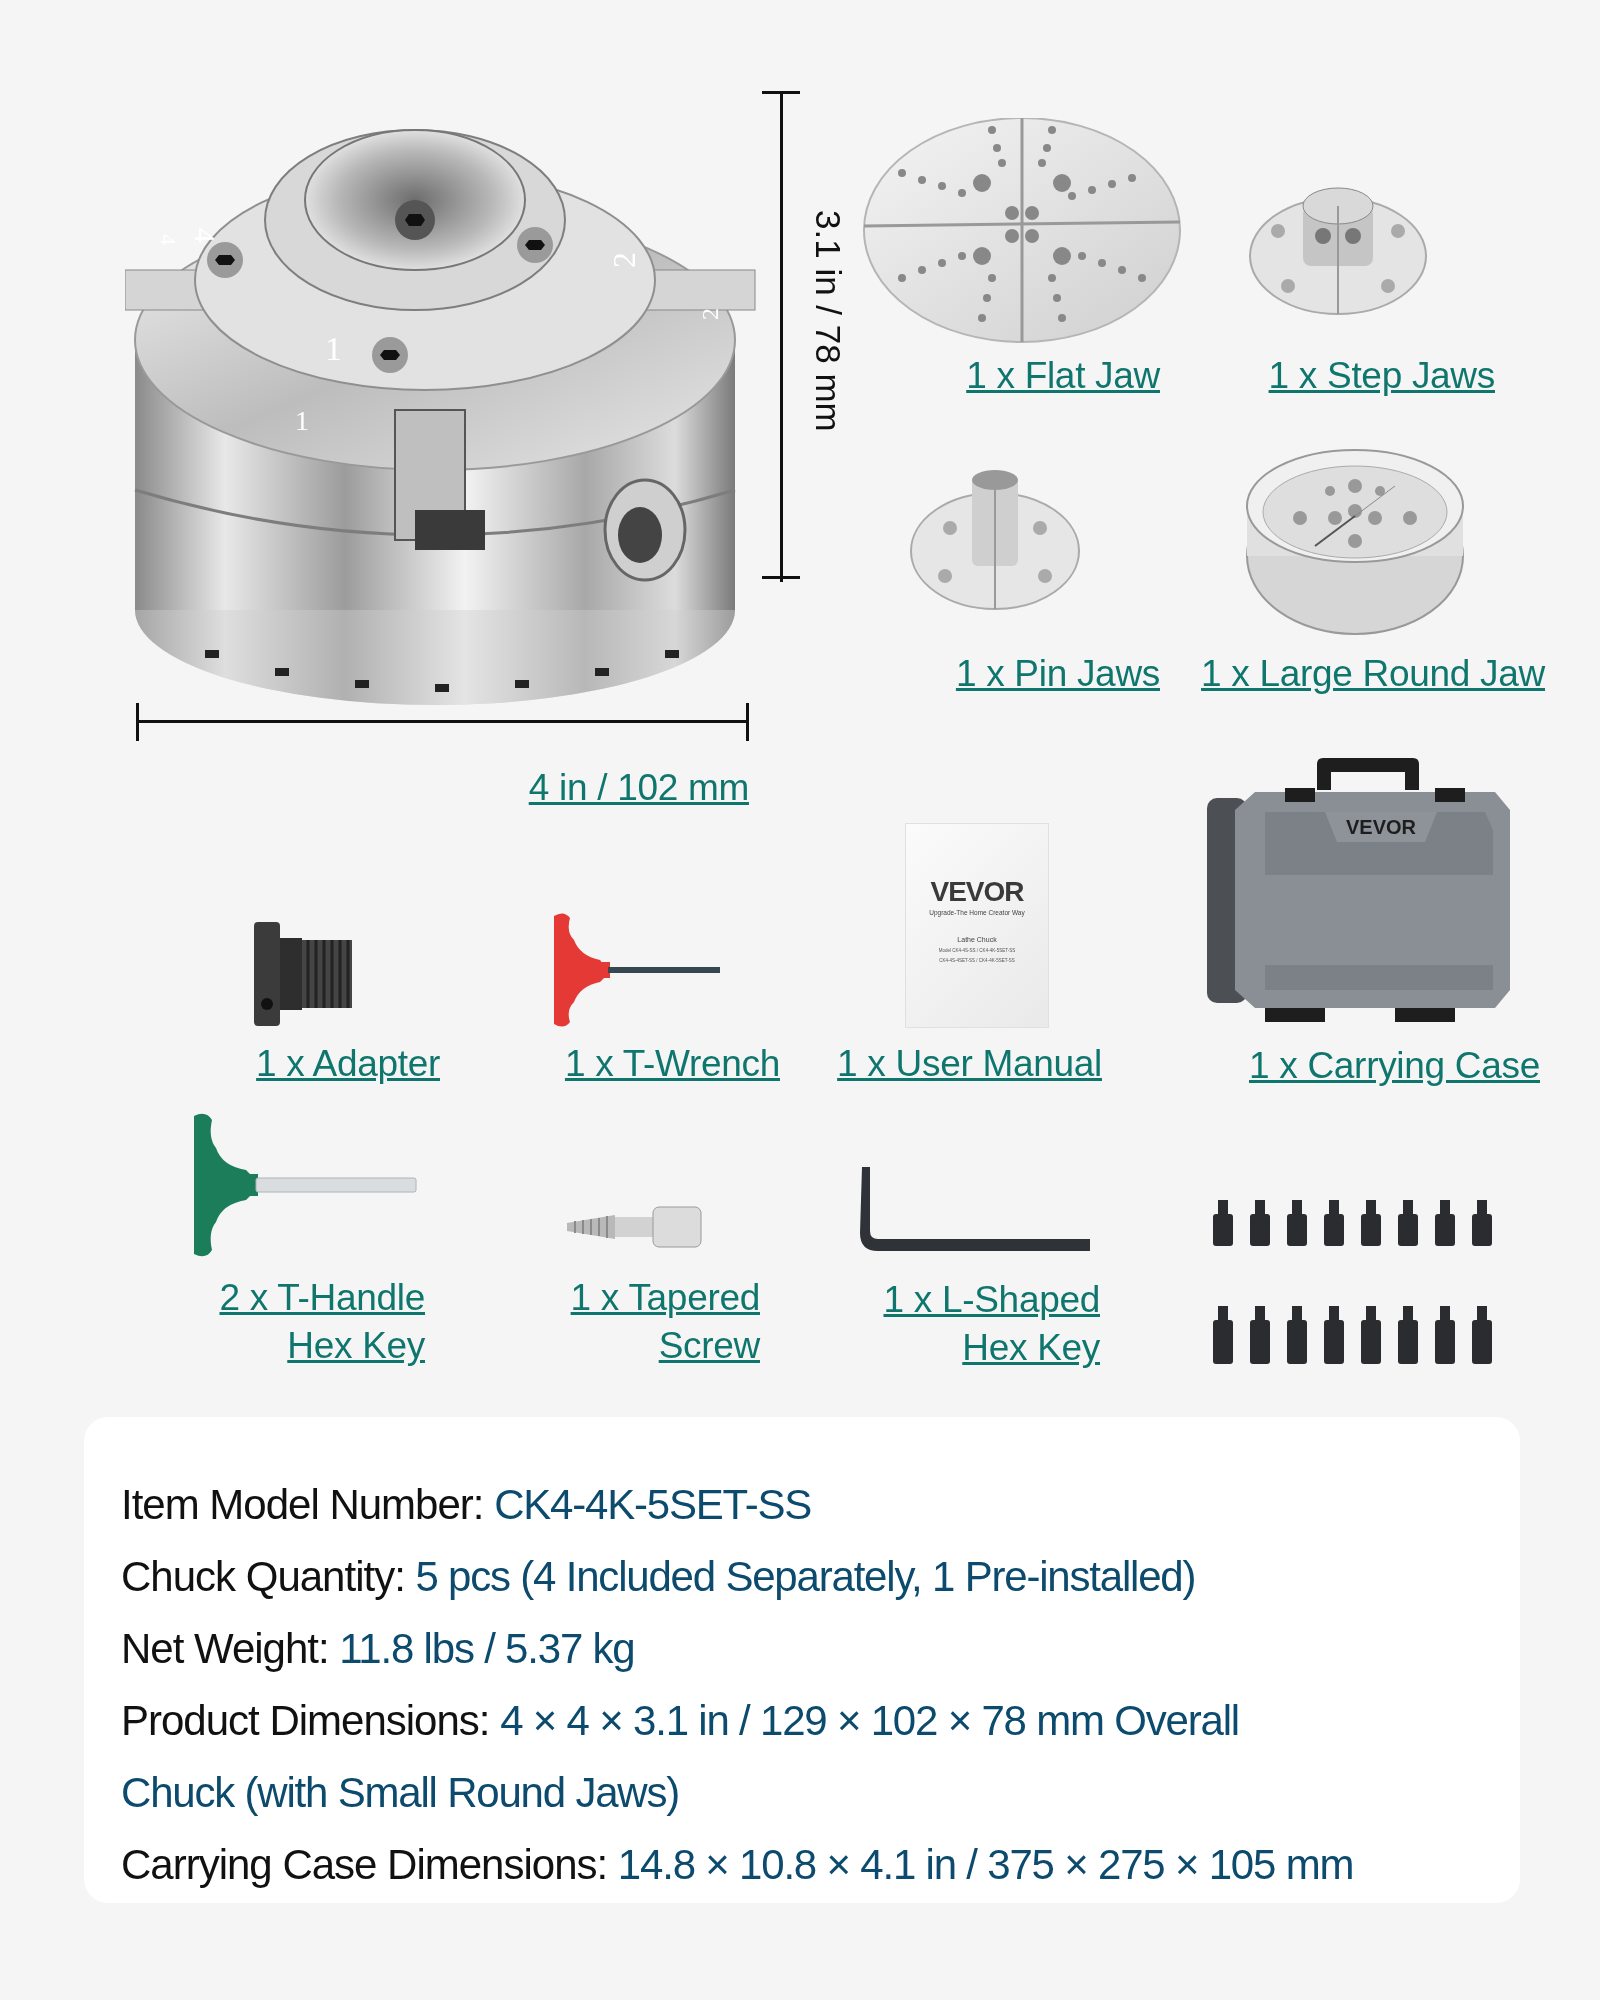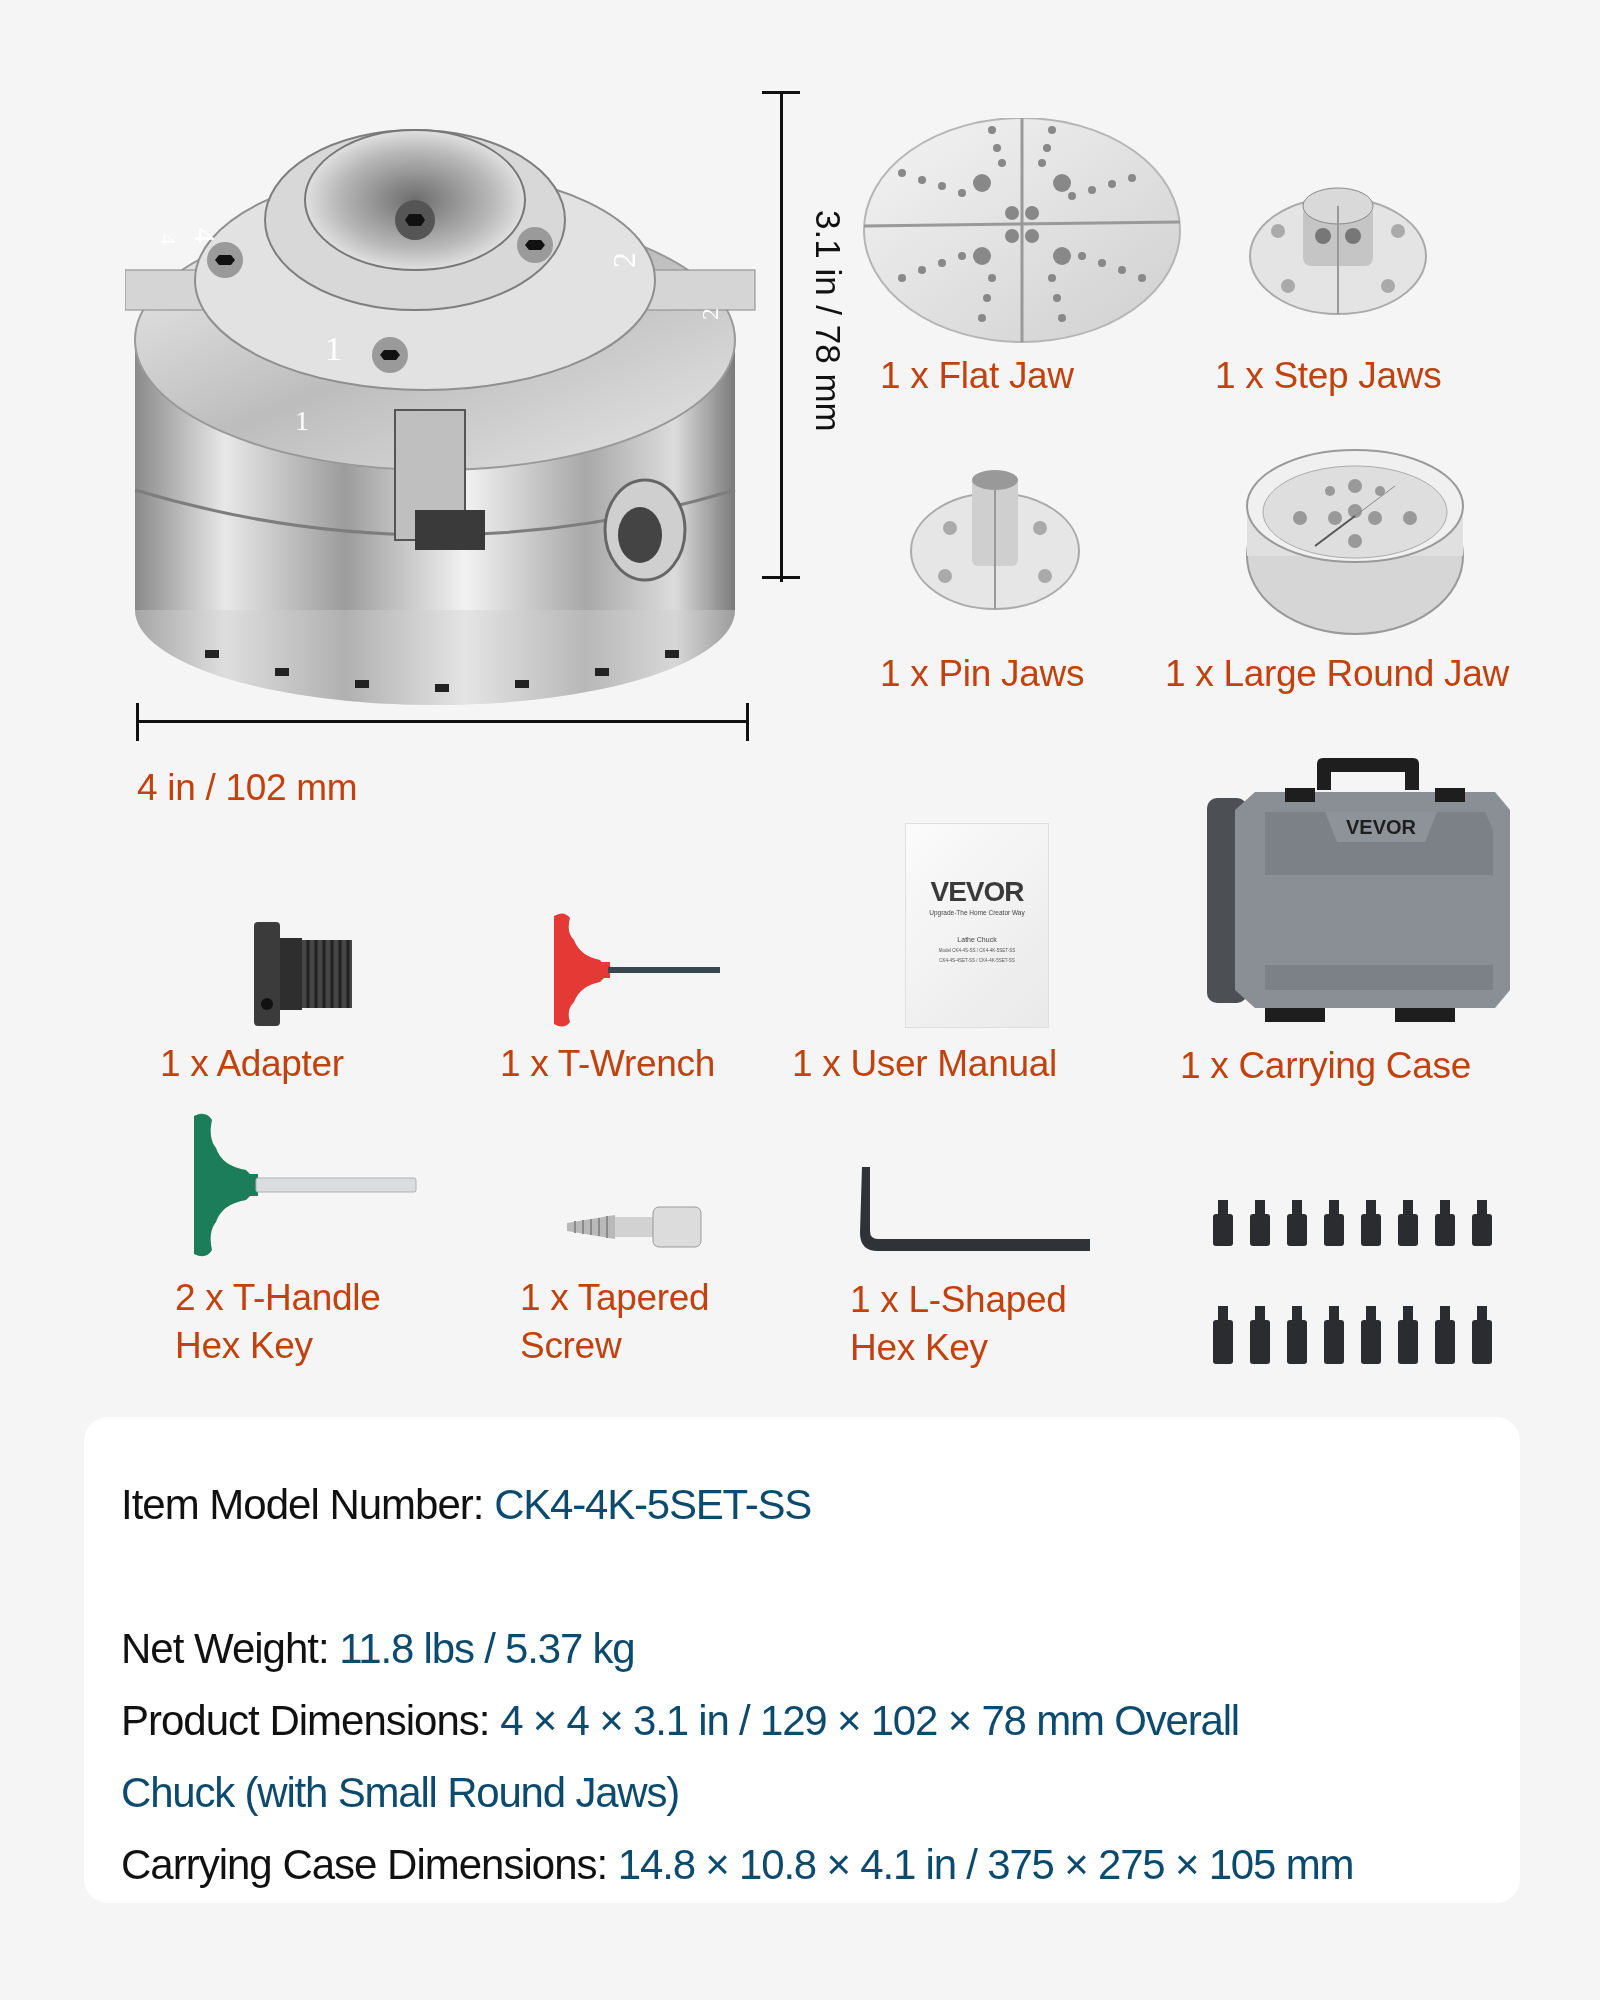--- a/index.html
+++ b/index.html
@@ -1,19 +1,19 @@
 <!DOCTYPE html>
 <html><head>
   <meta charset="utf-8">
   <style>
     * { box-sizing: border-box; margin: 0; padding: 0; }
     html, body { width: 1600px; height: 2000px; background: #f5f5f5; overflow: hidden; }
     body { position: relative; font-family: "Liberation Sans", "DejaVu Sans", sans-serif; color: #111; }
     .abs { position: absolute; }
-    .label { position: absolute; font-size: 37px; color: #c2410c; text-align: left; white-space: nowrap; line-height: 48px; letter-spacing: -0.3px; }
+    .label { position: absolute; font-size: 37px; color: #0f766e; text-align: right; white-space: nowrap; line-height: 48px; letter-spacing: -0.3px; text-decoration: underline; }
     .label.two { white-space: normal; line-height: 48px; }
 
     
     .hline { position: absolute; background: #111; }
 
     
     .spec-card { position: absolute; left: 84px; top: 1417px; width: 1436px; height: 486px; background: #ffffff; border-radius: 24px; }
     .spec-row { position: absolute; left: 37px; font-size: 42px; line-height: 56px; white-space: nowrap; letter-spacing: -1px; }
     .spec-key { color: #111; }
     .spec-val { color: #0c4a6e; font-weight: normal; letter-spacing: -1.2px; }
@@ -336,20 +336,23 @@
           <rect x="262" y="14" width="20" height="44" rx="3"></rect>
       </g>
     </g>
   </svg>
 </div>
 
 <div class="spec-card">
   <div class="spec-row" style="top:60px;">
     <span class="spec-key">Item Model Number: </span><span class="spec-val">CK4-4K-5SET-SS</span>
   </div>
+  <div class="spec-row" style="top:132px;">
+    <span class="spec-key">Chuck Quantity: </span><span class="spec-val">5 pcs (4 Included Separately, 1 Pre-installed)</span>
+  </div>
   <div class="spec-row" style="top:204px;">
     <span class="spec-key">Net Weight: </span><span class="spec-val">11.8 lbs / 5.37 kg</span>
   </div>
   <div class="spec-row" style="top:276px;">
     <span class="spec-key">Product Dimensions: </span><span class="spec-val">4 × 4 × 3.1 in / 129 × 102 × 78 mm Overall</span>
   </div>
   <div class="spec-row" style="top:348px;">
     <span class="spec-key"></span><span class="spec-val">Chuck (with Small Round Jaws)</span>
   </div>
   <div class="spec-row" style="top:420px;">

